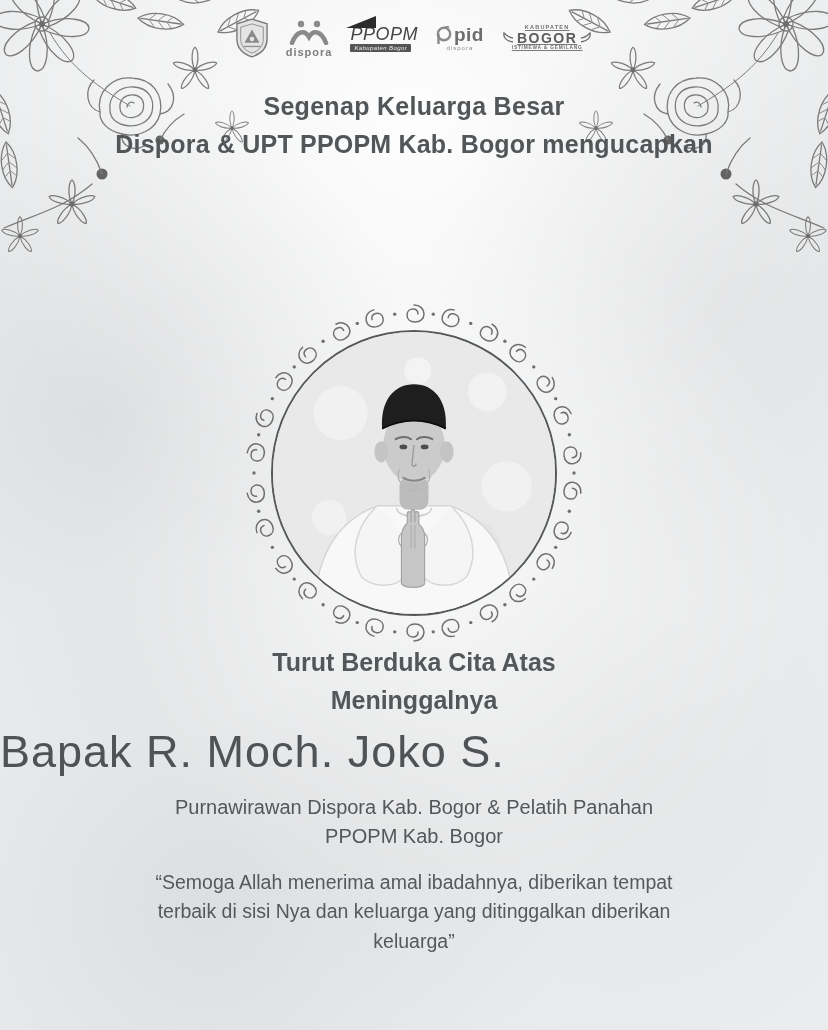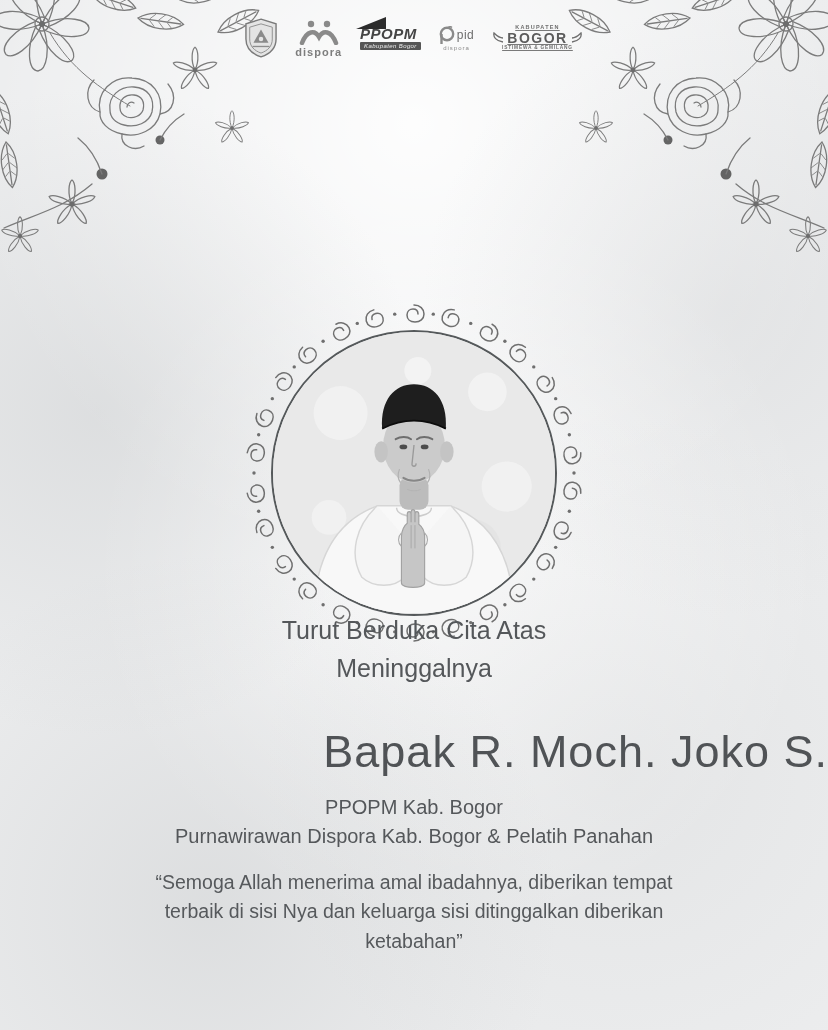--- a/index.html
+++ b/index.html
@@ -19,27 +19,27 @@
   .decor{position:absolute;pointer-events:none;opacity:.9;}
   .decor svg{display:block;}
   .d-tl{left:-20px;top:-22px;}
   .d-tr{right:-20px;top:-22px;transform:scaleX(-1);}
   
   .logos{position:absolute;top:18px;left:0;width:100%;display:flex;
          justify-content:center;align-items:center;gap:18px;}
   .logo{display:flex;flex-direction:column;align-items:center;color:#7a7a7a;}
   .logo-dispora .word{font-size:11px;font-weight:700;letter-spacing:1px;color:#7d7d7d;margin-top:1px;}
   .logo-ppopm{position:relative;align-items:flex-start;}
-  .logo-ppopm .word{font-size:15px;font-weight:700;font-style:italic;color:#454545;letter-spacing:.5px;line-height:1;}
+  .logo-ppopm .word{font-size:18px;font-weight:400;font-style:italic;color:#454545;letter-spacing:.5px;line-height:1;}
   .logo-ppopm .sub{font-size:6px;font-style:italic;background:#555;color:#f0f0f0;
                    padding:1px 4px;border-radius:1px;margin-top:1px;letter-spacing:.4px;}
   .logo-ppopm .flag{position:absolute;top:-9px;left:-4px;}
   .logo-pid{flex-direction:column;}
   .pid-row{display:flex;align-items:center;gap:2px;}
-  .logo-pid .word{font-size:12px;font-weight:400;color:#6d6d6d;letter-spacing:.5px;line-height:1;}
+  .logo-pid .word{font-size:19px;font-weight:700;color:#6d6d6d;letter-spacing:.5px;line-height:1;}
   .logo-pid .sub{font-size:6px;color:#8a8a8a;letter-spacing:1px;margin-top:1px;}
   .logo-bogor{line-height:1;text-decoration:underline;}
   .logo-bogor .top{font-size:5.5px;font-weight:700;letter-spacing:1.2px;color:#6e6e6e;}
   .bogor-row{display:flex;align-items:center;gap:3px;}
   .logo-bogor .main{font-size:14px;font-weight:900;letter-spacing:1.5px;color:#5c5c5c;}
   .logo-bogor .sub{font-size:4.8px;font-weight:700;letter-spacing:.8px;color:#6e6e6e;margin-top:1px;}
   
   .header{position:absolute;top:92px;left:0;width:100%;text-align:center;
           color:#535658;font-weight:600;}
   .header .l1{font-size:25px;letter-spacing:.3px;}
@@ -49,24 +49,24 @@
           color:#4a4c4e;direction:rtl;}
   
   .photo-wrap{position:absolute;top:300px;left:50%;transform:translateX(-50%);
               width:346px;height:346px;}
   .ring-svg{position:absolute;inset:0;}
   .photo-circle{position:absolute;left:30px;top:30px;width:286px;height:286px;
                 border-radius:50%;overflow:hidden;border:2px solid #55595b;
                 box-sizing:border-box;background:#e9e9e9;}
   .photo-circle svg{display:block;width:100%;height:100%;}
   
-  .intro{position:absolute;top:616px;left:0;width:100%;text-align:center;
-         color:#54575a;font-weight:400;font-size:25px;}
+  .intro{position:absolute;top:648px;left:0;width:100%;text-align:center;
+         color:#54575a;font-weight:700;font-size:25px;}
   .intro .l2{margin-top:9px;}
-  .dname{position:absolute;top:726px;left:0;width:100%;text-align:right;
+  .dname{position:absolute;top:726px;left:0;width:100%;text-align:left;
          font-size:45px;font-weight:400;color:#505356;letter-spacing:1px;}
   .roles{position:absolute;top:793px;left:0;width:100%;text-align:center;
          font-size:20px;font-weight:500;color:#54575a;line-height:1.45;}
   .quote{position:absolute;top:868px;left:50%;transform:translateX(-50%);
          width:560px;text-align:center;font-size:19.5px;font-weight:500;
          color:#56595c;line-height:1.5;}
 </style>
 </head>
 <body>
 
@@ -206,20 +206,24 @@
         </svg>
         <span class="main">BOGOR</span>
         <svg width="12" height="12" viewBox="0 0 12 12">
           <path d="M1,10 C8,9 11,5 10,1 C7,4 3,6 1,6" fill="none" stroke="#6e6e6e" stroke-width="1.3"></path>
         </svg>
       </div>
       <span class="sub">ISTIMEWA &amp; GEMILANG</span>
     </div>
   </div>
 
+  <div class="header">
+    <div class="l1">Segenap Keluarga Besar</div>
+    <div class="l2">Dispora &amp; UPT PPOPM Kab. Bogor mengucapkan</div>
+  </div>
 
 
   <div class="photo-wrap">
     <svg class="ring-svg" width="346" height="346" viewBox="0 0 346 346">
       <g id="swirl-ring-g">
           <use href="#swirl" transform="rotate(0 173 173) translate(173 13)"></use>
           <circle cx="192.2858688408517" cy="14.166580144311354" r="1.7" fill="#6f6f6f"></circle>
           <use href="#swirl" transform="rotate(13.846153846153847 173 173) translate(173 13) scale(-1,1)"></use>
           <circle cx="229.7367819268057" cy="23.397401170333637" r="1.7" fill="#6f6f6f"></circle>
           <use href="#swirl" transform="rotate(27.692307692307693 173 173) translate(173 13)"></use>
@@ -315,19 +319,19 @@
   </div>
 
   <div class="intro">
     <div class="l1">Turut Berduka Cita Atas</div>
     <div class="l2">Meninggalnya</div>
   </div>
 
   <div class="dname">Bapak R. Moch. Joko S.</div>
 
   <div class="roles">
+    <div>Purnawirawan Dispora Kab. Bogor &amp; Pelatih Panahan</div>
     <div>PPOPM Kab. Bogor</div>
-    <div>Purnawirawan Dispora Kab. Bogor &amp; Pelatih Panahan</div>
-  </div>
-
-  <div class="quote">“Semoga Allah menerima amal ibadahnya, diberikan tempat terbaik di sisi Nya dan keluarga sisi ditinggalkan diberikan ketabahan”</div>
+  </div>
+
+  <div class="quote">“Semoga Allah menerima amal ibadahnya, diberikan tempat terbaik di sisi Nya dan keluarga yang ditinggalkan diberikan keluarga”</div>
 
 </div>
 
 </body></html>

